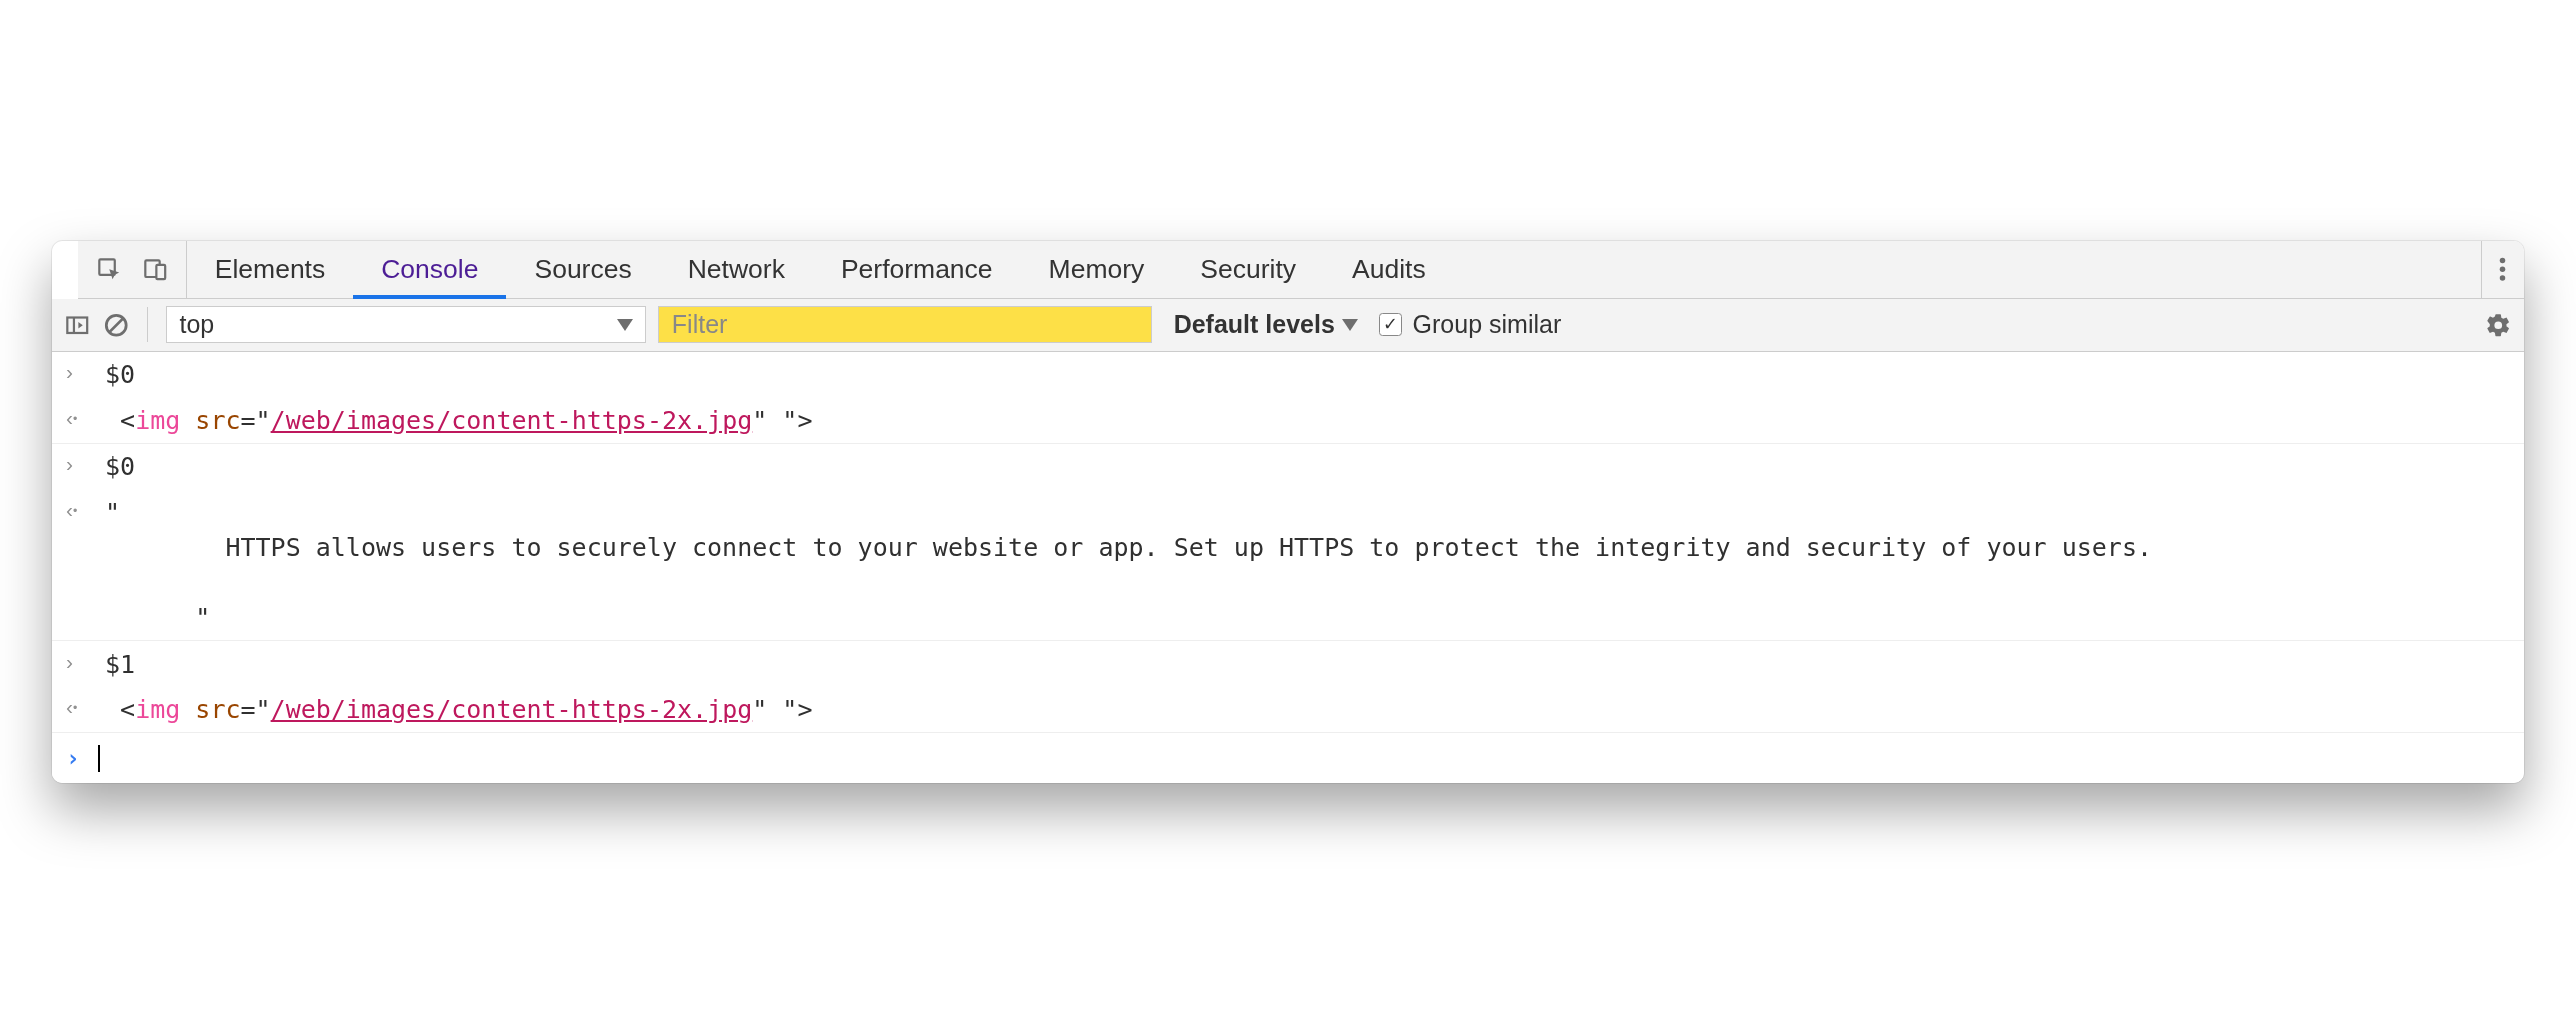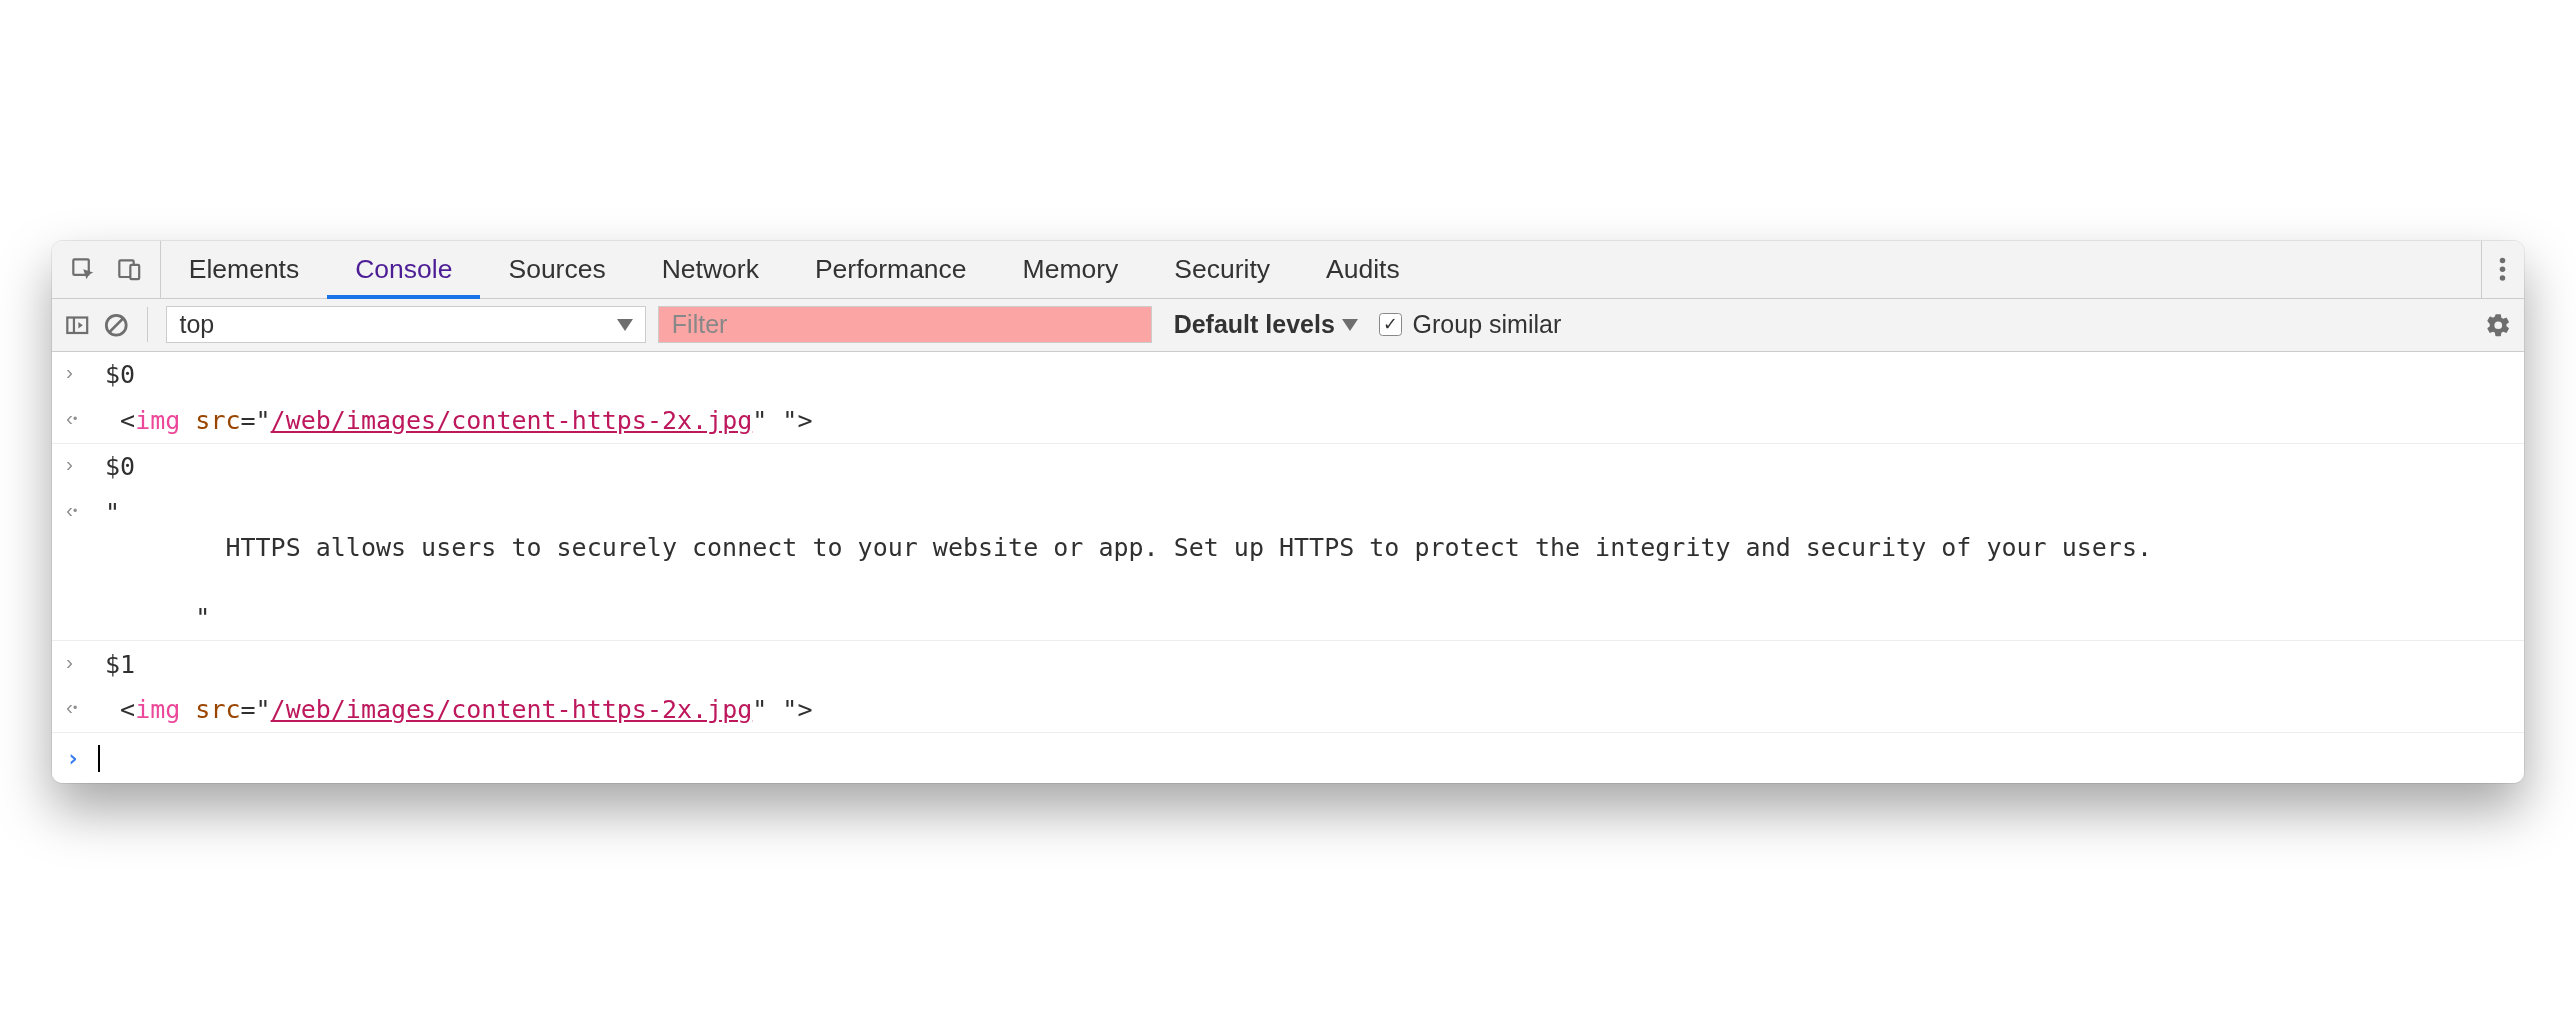--- a/index.html
+++ b/index.html
@@ -46,20 +46,21 @@
     color: #4a4a4a;
     pointer-events: none;
   }
 
   .tabbar {
     height: 58px;
     background: #f3f3f3;
     border-bottom: 0.9px solid #ccc;
     display: flex;
     align-items: stretch;
+    margin-left: 26px;
   }
   .tabbar .tool-group {
     display: flex;
     align-items: center;
     padding: 0 17.7px;
     border-right: 0.9px solid #ccc;
     gap: 19.4px;
   }
   .tabbar .tool-group.right {
     border-right: none;
@@ -108,21 +109,21 @@
     border: 0.9px solid #ccc;
     height: 37px;
     padding: 0 12.4px;
     font-size: 25px;
     color: #333;
     width: 480px;
     justify-content: space-between;
     cursor: pointer;
   }
   .filter-input {
-    background: #fca5a5;
+    background: #fde047;
     border: 0.9px solid #ccc;
     height: 37px;
     width: 494px;
     font-size: 25px;
     padding: 0 12.4px;
     color: #333;
   }
   .filter-input::placeholder { color: #888; }
   .levels-select {
     display: flex;

